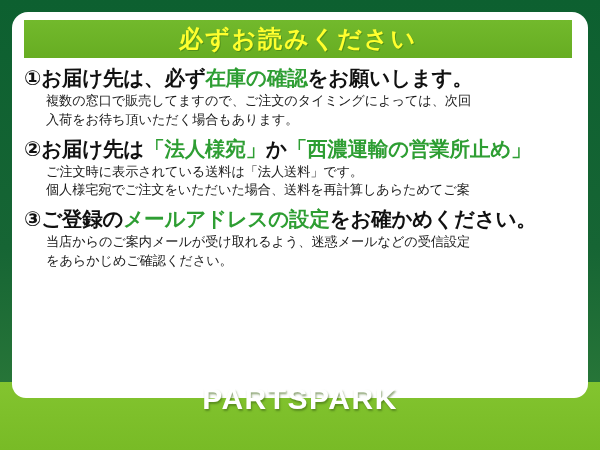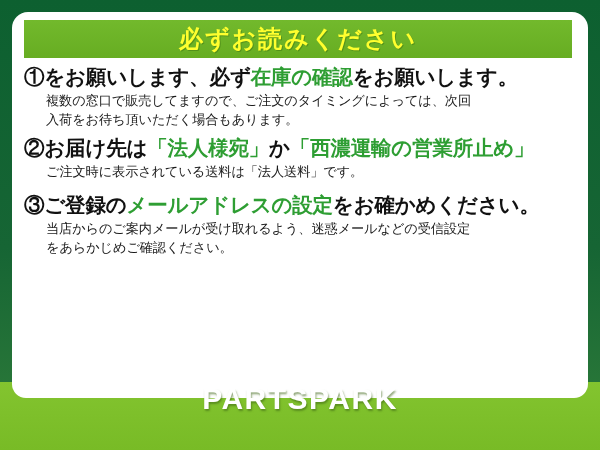--- a/index.html
+++ b/index.html
@@ -60,21 +60,20 @@
     position: absolute;
     left: 12px;
     top: 12px;
     width: 576px;
     height: 386px;
     box-sizing: border-box;
     background: #ffffff;
     border-radius: 16px 16px 14px 14px;
     z-index: 2;
     overflow: hidden;
-    font-family: Liberation Serif, serif;
   }
 
   
   #title-banner {
     position: absolute;
     left: 12px;
     top: 8px;
     width: 548px;
     height: 38px;
     background: #6CB327;
@@ -125,53 +124,54 @@
     font-size: 13.2px;
     line-height: 1.42;
     letter-spacing: -0.1px;
     padding-left: 22px;
     margin-top: 1px;
   }
   .item-body div { white-space: nowrap; }
 
   #item-1 { margin-top: 0px; }
   #item-2 { margin-top: 5px; }
-  #item-3 { margin-top: 11px; }
+  #item-3 { margin-top: 5px; }
 </style>
 </head>
 <body>
 
 <div id="notice-card">
 
   <div id="footer-band"></div>
 
   <div id="white-sheet">
 
     <div id="title-banner">
       <span id="title-text">必ずお読みください</span>
     </div>
 
     <div id="items">
 
       <div class="item" id="item-1">
         <div class="item-head">
-          <span class="num">①</span><span>をお願いします、必ず</span><span class="emph">在庫の確認</span><span>をお願いします。</span>
+          <span class="num">①</span><span>お届け先は、必ず</span><span class="emph">在庫の確認</span><span>をお願いします。</span>
         </div>
         <div class="item-body">
           <div>複数の窓口で販売してますので、ご注文のタイミングによっては、次回</div>
           <div>入荷をお待ち頂いただく場合もあります。</div>
         </div>
       </div>
 
       <div class="item" id="item-2">
         <div class="item-head">
           <span class="num">②</span><span>お届け先は</span><span class="emph">「法人様宛」</span><span>か</span><span class="emph">「西濃運輸の営業所止め」</span>
         </div>
         <div class="item-body">
           <div>ご注文時に表示されている送料は「法人送料」です。</div>
+          <div>個人様宅宛でご注文をいただいた場合、送料を再計算しあらためてご案</div>
         </div>
       </div>
 
       <div class="item" id="item-3">
         <div class="item-head">
           <span class="num">③</span><span>ご登録の</span><span class="emph">メールアドレスの設定</span><span>をお確かめください。</span>
         </div>
         <div class="item-body">
           <div>当店からのご案内メールが受け取れるよう、迷惑メールなどの受信設定</div>
           <div>をあらかじめご確認ください。</div>

